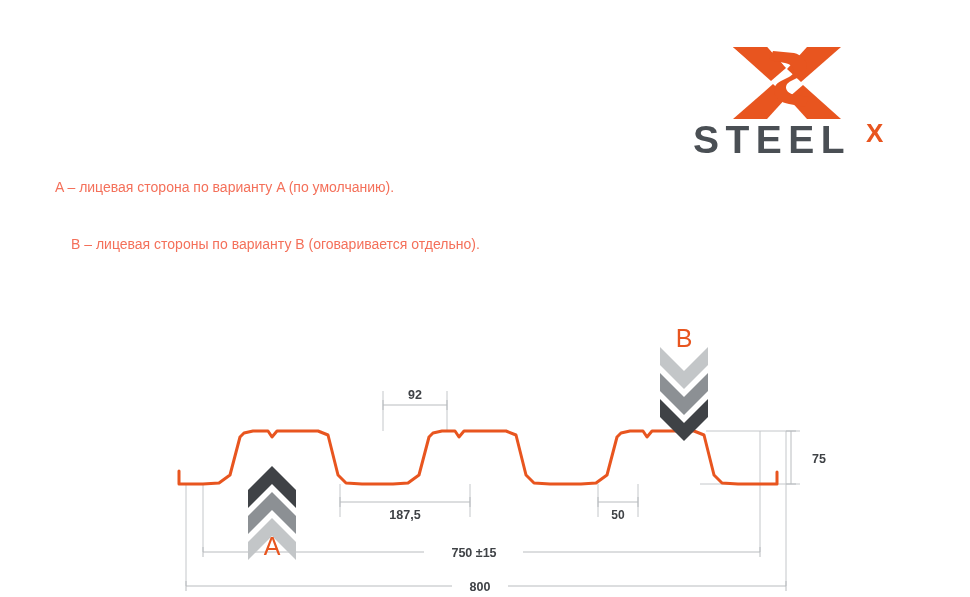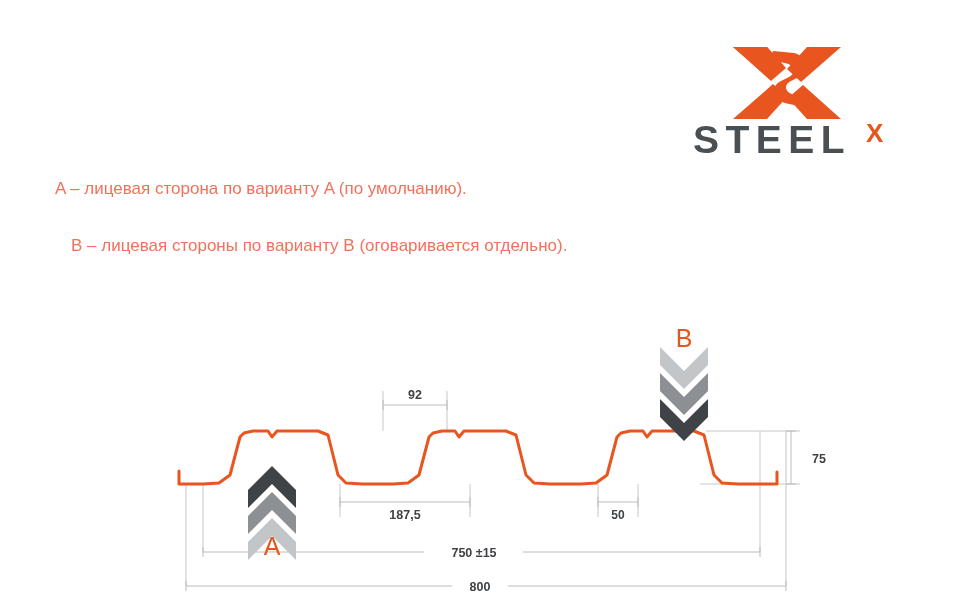--- a/index.html
+++ b/index.html
@@ -30,21 +30,21 @@
     font-size:26px;font-weight:bold;
     color:#e8551f;
     font-family:"Liberation Sans", sans-serif;
     line-height:42px;
   }
 
   
   .legend-line{
     position:absolute;
     color:#f4705a;
-    font-size:17px;
+    font-size:14px;
     font-weight:400;
     white-space:nowrap;
     font-family:"Liberation Sans", sans-serif;
   }
   #legend-a{left:55px;top:160px;}
   #legend-b{left:71px;top:217px;}
 
   
   #drawing{position:absolute;left:0;top:280px;width:970px;height:317px;}
   #drawing svg{display:block;}

